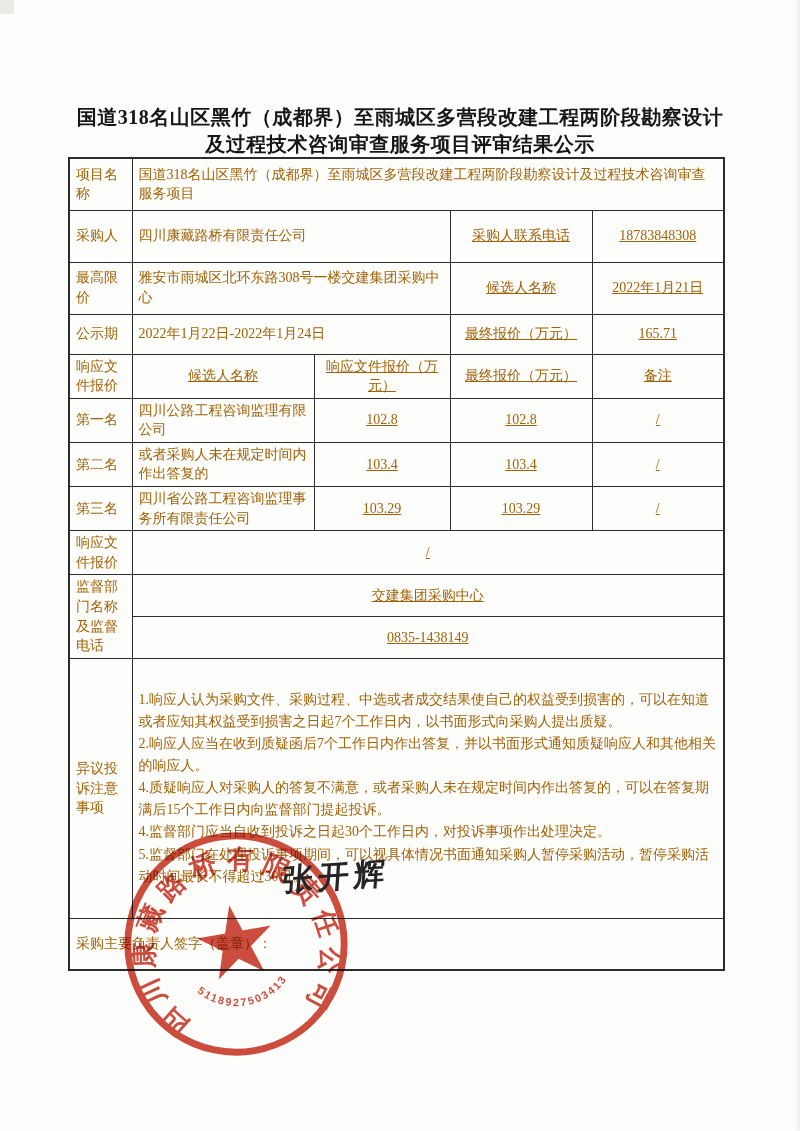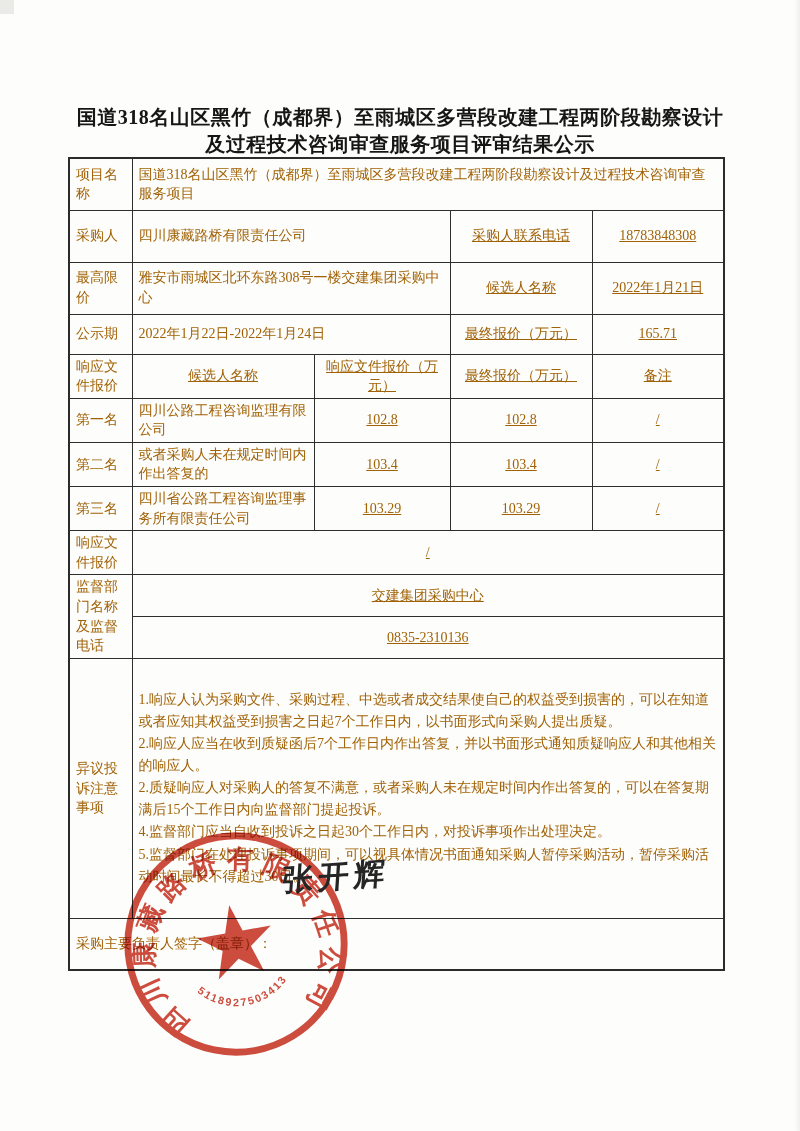--- a/index.html
+++ b/index.html
@@ -145,29 +145,29 @@
     <tr style="height:42px">
       <td class="lbl">响应文件报价</td>
       <td colspan="4" class="center">/</td>
     </tr>
 
     <tr style="height:32px">
       <td rowspan="2" class="lbl-c">监督部门名称及监督电话</td>
       <td colspan="4" class="center">交建集团采购中心</td>
     </tr>
     <tr style="height:32px">
-      <td colspan="4" class="center">0835-2310136</td>
+      <td colspan="4" class="center">0835-1438149</td>
     </tr>
 
     <tr style="height:260px">
       <td class="lbl obj-label">异议投诉注意事项</td>
       <td colspan="4" class="obj-content">
         <div class="obj-item">1.响应人认为采购文件、采购过程、中选或者成交结果使自己的权益受到损害的，可以在知道或者应知其权益受到损害之日起7个工作日内，以书面形式向采购人提出质疑。</div>
         <div class="obj-item">2.响应人应当在收到质疑函后7个工作日内作出答复，并以书面形式通知质疑响应人和其他相关的响应人。</div>
-        <div class="obj-item">2.质疑响应人对采购人的答复不满意，或者采购人未在规定时间内作出答复的，可以在答复期满后15个工作日内向监督部门提起投诉。</div>
+        <div class="obj-item">4.质疑响应人对采购人的答复不满意，或者采购人未在规定时间内作出答复的，可以在答复期满后15个工作日内向监督部门提起投诉。</div>
         <div class="obj-item">4.监督部门应当自收到投诉之日起30个工作日内，对投诉事项作出处理决定。</div>
         <div class="obj-item">5.监督部门在处理投诉事项期间，可以视具体情况书面通知采购人暂停采购活动，暂停采购活动时间最长不得超过30日。</div>
       </td>
     </tr>
 
     <tr style="height:52px">
       <td colspan="5" class="sign-row">采购主要负责人签字（盖章）：</td>
     </tr>
   </tbody>
     </table>

